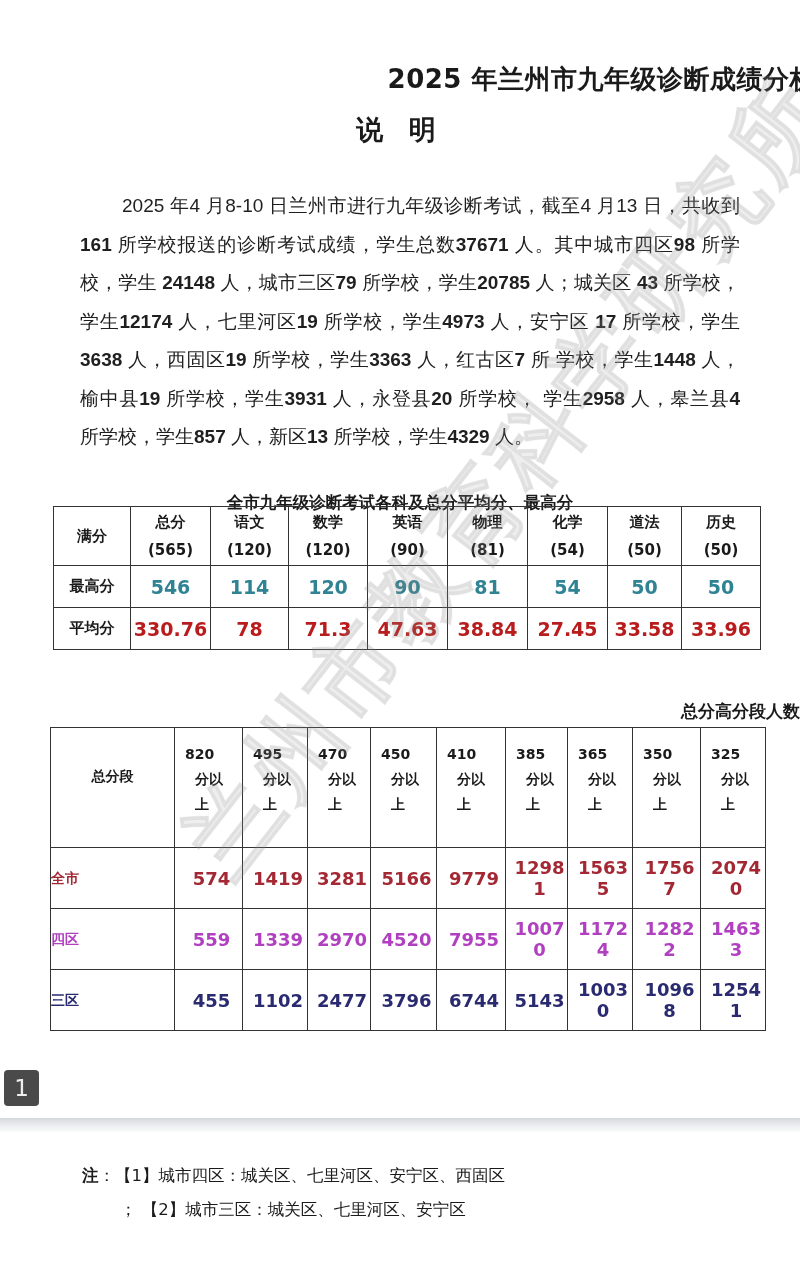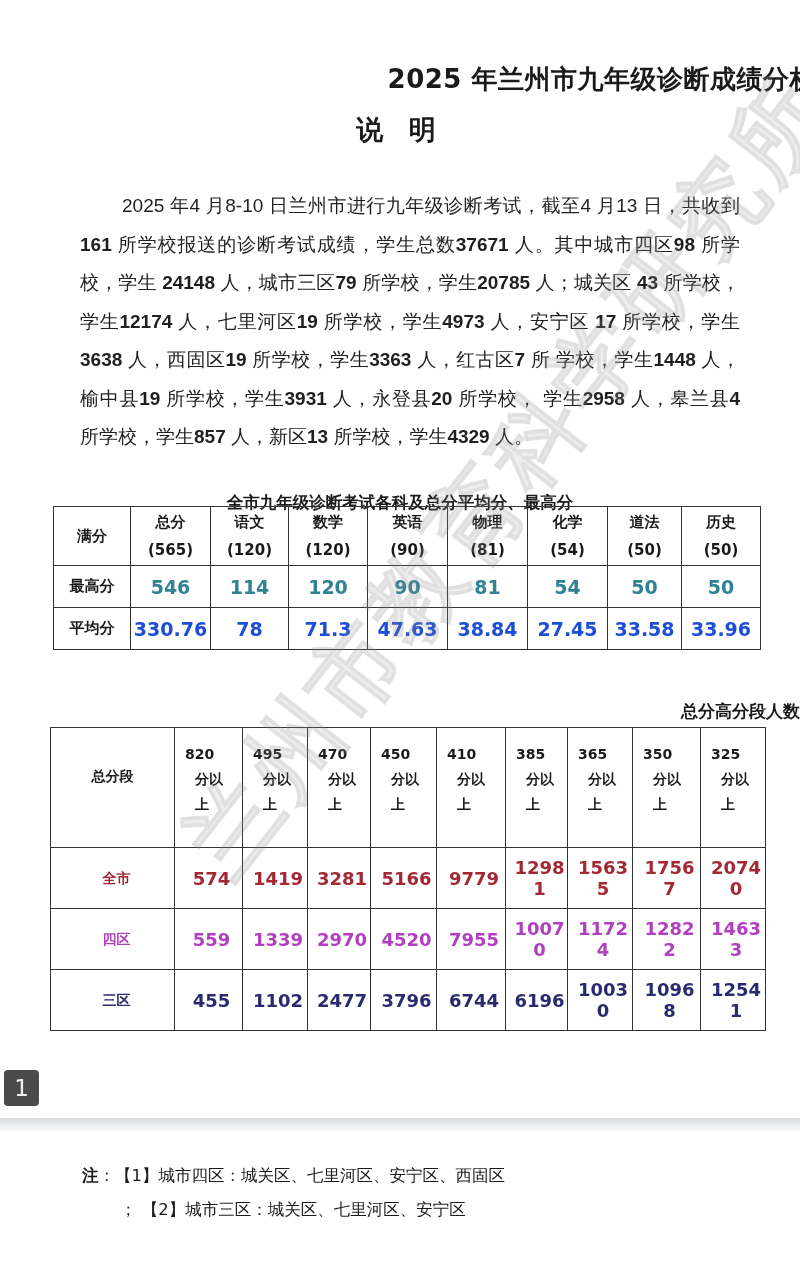--- a/index.html
+++ b/index.html
@@ -31,31 +31,31 @@
     font-size:16.5px; font-weight:bold;
   }
   table { border-collapse:collapse; position:absolute; table-layout:fixed; }
   td { border:1.5px solid #333; text-align:center; vertical-align:middle; padding:0; }
   #t1 { left:53px; top:506px; width:707px; }
   #t1 .hdr td { height:58px; font-size:15px; font-weight:bold; line-height:28px; }
   #t1 .hdr td .sub { font-weight:bold; font-size:15px; }
   #t1 .row td { height:41px; }
   .rowlabel { font-size:15px; font-weight:bold; }
   .maxv { color:#2f8393; font-size:19px; font-weight:bold; }
-  .avgv { color:#1d4ed8; font-size:19px; font-weight:bold; }
+  .avgv { color:#b91c1c; font-size:19px; font-weight:bold; }
   .t2-caption {
     position:absolute; left:0; top:700px; width:800px; text-align:right;
     font-size:17px; font-weight:bold;
   }
   #t2 { left:50px; top:727px; width:715px; }
   #t2 .hdr td { height:97px; font-size:14px; font-weight:bold; text-align:left; vertical-align:top; padding:14px 0 0 10px; line-height:25px; }
   #t2 .hdr td.lead { text-align:center; vertical-align:middle; padding:0 0 22px 0; }
   #t2 .hdr .hl2 { padding-left:10px; }
   #t2 .body td { height:60px; font-size:18px; font-weight:bold; text-align:center; padding-left:6px; line-height:21px; word-break:break-all; }
-  #t2 .body td.lead { text-align:center; padding-left:8px; font-size:14px; }
+  #t2 .body td.lead { text-align:left; padding-left:0; font-size:14px; }
   .c-all { color:#a32834; }
   .c-four { color:#b040c0; }
   .c-three { color:#2a2a70; }
   .c-cg { color:#151515; }
   .watermark {
     position:absolute; left:140px; top:560px; width:560px; height:230px;
     transform:rotate(-52deg); transform-origin:center;
     font-size:92px; font-weight:bold; color:rgba(150,150,150,0.16);
     white-space:nowrap; letter-spacing:6px; pointer-events:none;
     -webkit-text-stroke:1px rgba(120,120,120,0.12);
@@ -244,21 +244,21 @@
       <td>12822</td>
       <td>14633</td>
     </tr>
     <tr class="body c-three">
       <td class="lead">三区</td>
       <td>455</td>
       <td>1102</td>
       <td>2477</td>
       <td>3796</td>
       <td>6744</td>
-      <td>6196</td>
+      <td>5143</td>
       <td>10030</td>
       <td>10968</td>
       <td>12541</td>
     </tr>
   </tbody>
     </table>
 
   <div class="watermark">兰州市教育科学研究所</div>
 
   <div class="page-badge">1</div>

